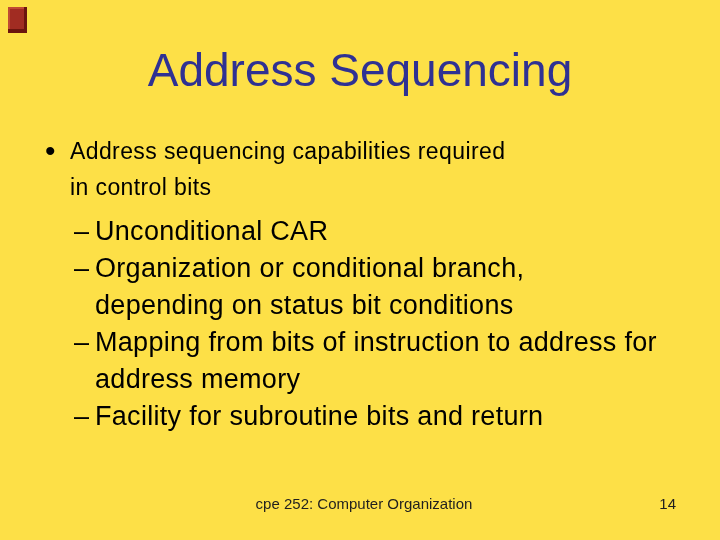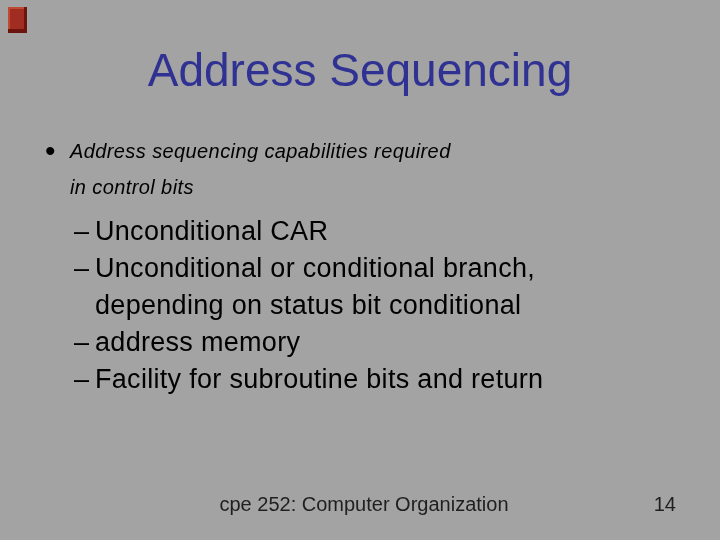--- a/index.html
+++ b/index.html
@@ -4,21 +4,21 @@
 <style>
   html, body {
     margin: 0;
     padding: 0;
     background: #ffffff;
   }
   .slide {
     position: relative;
     width: 720px;
     height: 540px;
-    background: #a3a3a3;
+    background: #fde047;
     overflow: hidden;
     font-family: "Liberation Sans", "DejaVu Sans", sans-serif;
     color: #000000;
   }
 
   
   .corner-accent {
     position: absolute;
     left: 8px;
     top: 7px;
@@ -52,25 +52,24 @@
     align-items: flex-start;
   }
   .bullet-item .marker {
     width: 25px;
     flex: 0 0 25px;
     font-size: 30px;
     line-height: 36px;
     white-space: nowrap;
   }
   .bullet-item .line {
-    font-size: 20px;
+    font-size: 23px;
     line-height: 36px;
     white-space: nowrap;
     letter-spacing: 0.4px;
-    font-style: italic;
   }
 
   .sub-list {
     position: absolute;
     left: 74px;
     top: 213px;
   }
   .sub-item {
     display: flex;
     align-items: flex-start;
@@ -88,21 +87,21 @@
     white-space: nowrap;
     letter-spacing: 0.3px;
   }
 
   .footer {
     position: absolute;
     left: 8px;
     right: 0;
     top: 494px;
     height: 20px;
-    font-size: 20px;
+    font-size: 15px;
     line-height: 20px;
     color: #1f1f1f;
   }
   .footer .course {
     display: block;
     text-align: center;
   }
   .footer .page {
     position: absolute;
     right: 44px;
@@ -134,28 +133,29 @@
       <div class="sub-item">
         <span class="marker">–</span>
         <div class="lines">
           <div class="line">Unconditional CAR</div>
         </div>
       </div>
 
       <div class="sub-item">
         <span class="marker">–</span>
         <div class="lines">
-          <div class="line">Unconditional or conditional branch,</div>
-          <div class="line">depending on status bit conditional</div>
+          <div class="line">Organization or conditional branch,</div>
+          <div class="line">depending on status bit conditions</div>
         </div>
       </div>
 
       <div class="sub-item">
         <span class="marker">–</span>
         <div class="lines">
+          <div class="line">Mapping from bits of instruction to address for</div>
           <div class="line">address memory</div>
         </div>
       </div>
 
       <div class="sub-item">
         <span class="marker">–</span>
         <div class="lines">
           <div class="line">Facility for subroutine bits and return</div>
         </div>
       </div>

